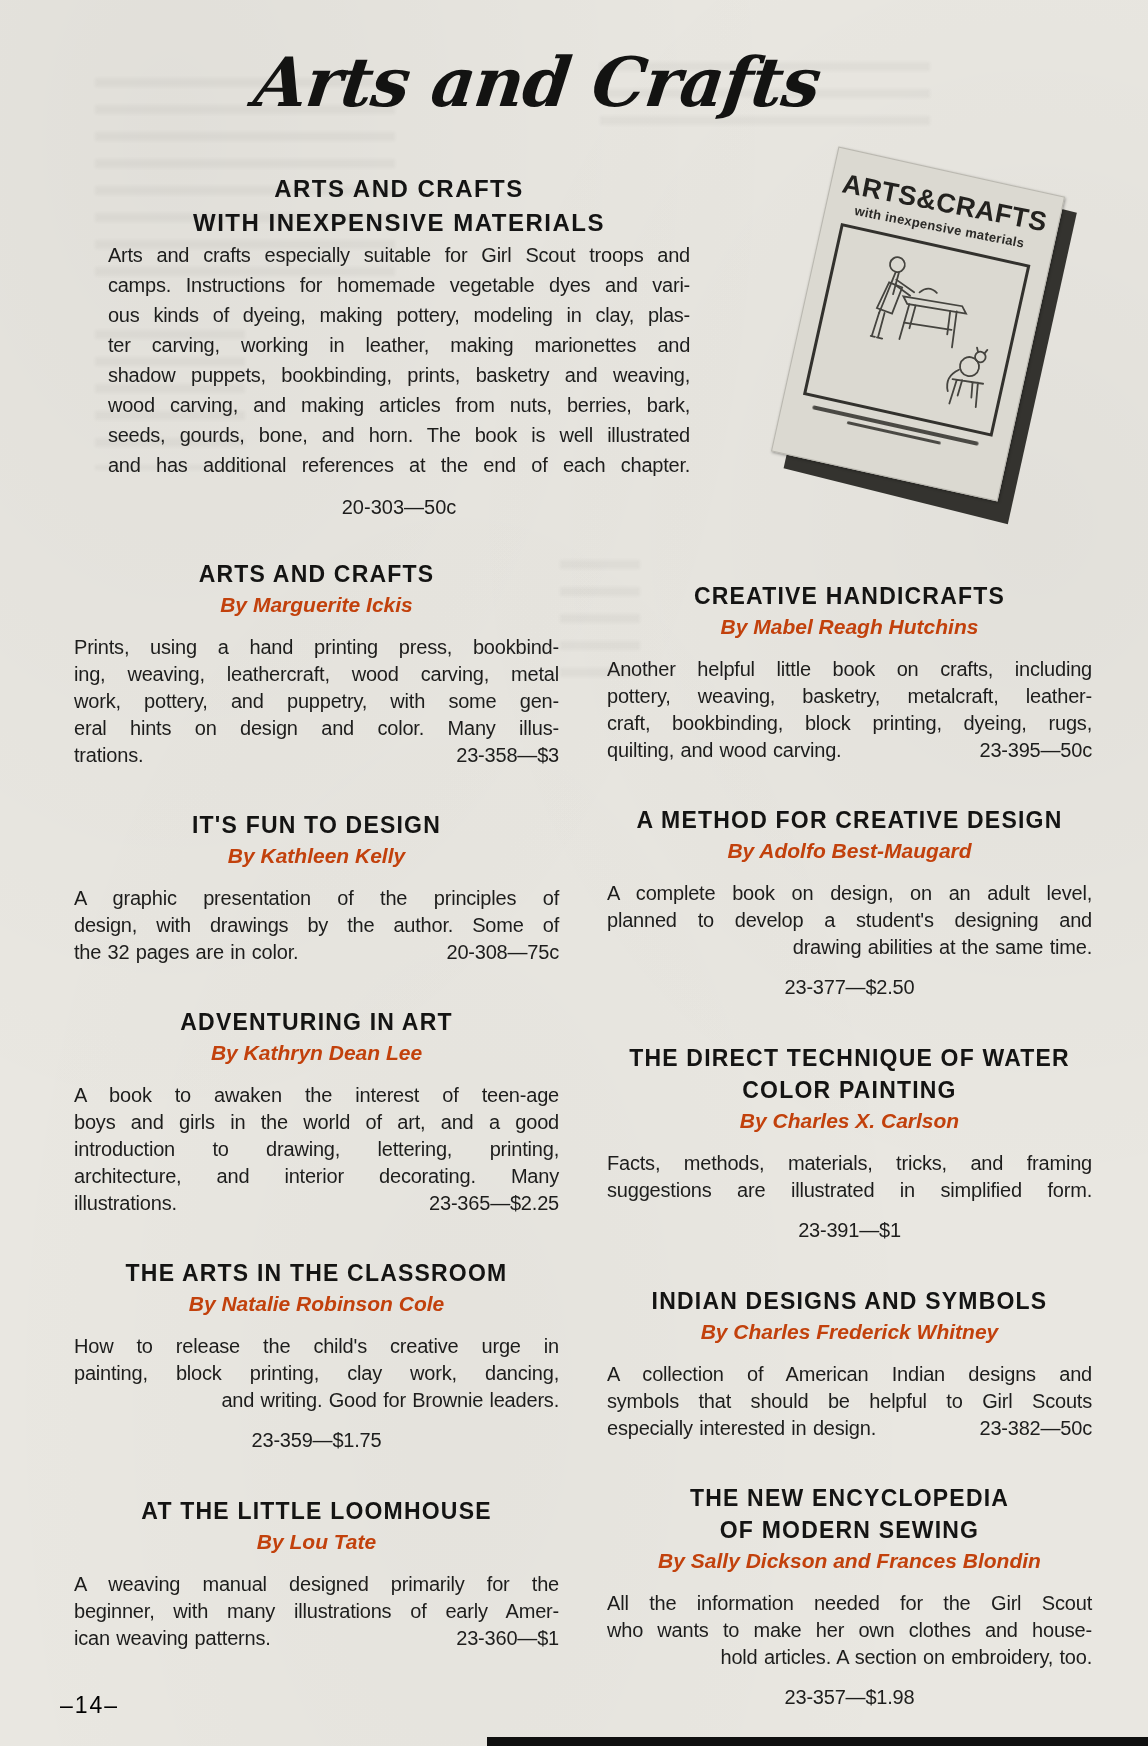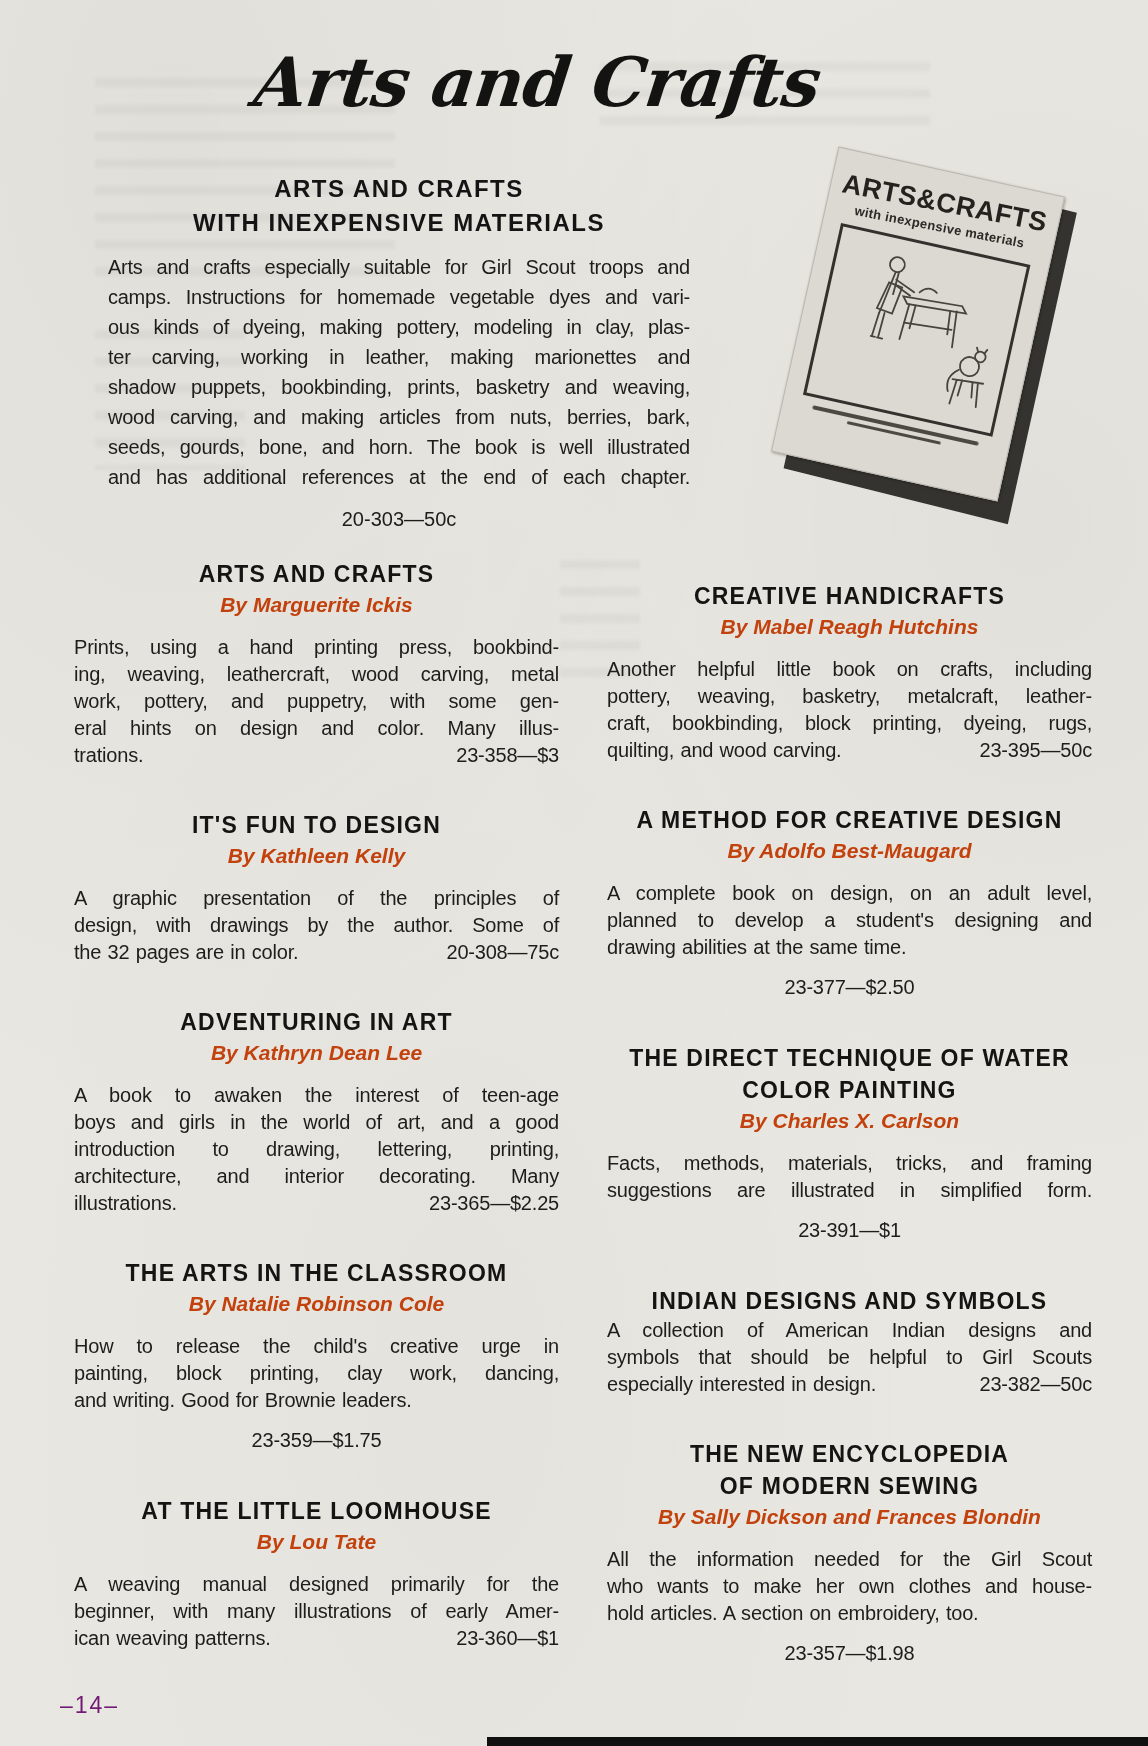--- a/index.html
+++ b/index.html
@@ -23,21 +23,21 @@
   .header-area{position:relative;height:540px;}
   .script-title{
     position:absolute;left:255px;top:42px;width:520px;text-align:center;
     font-family:"DejaVu Serif","Liberation Serif",serif;
     font-style:italic;font-weight:bold;font-size:68px;color:#131312;
     transform:skewX(-7deg);letter-spacing:-1px;white-space:nowrap;
   }
   .featured{position:absolute;left:108px;top:172px;width:582px;}
   .featured-heading{text-align:center;font-weight:bold;font-size:24px;line-height:34px;
     letter-spacing:1.5px;color:#141414;}
-  .featured-body{margin-top:12px;font-size:20px;line-height:30px;letter-spacing:-0.25px;
+  .featured-body{margin-top:0;font-size:20px;line-height:30px;letter-spacing:-0.25px;
     word-spacing:1px;}
   .jline{text-align:justify;text-align-last:justify;text-justify:inter-word;white-space:normal;}
   .cat-center{text-align:center;margin-top:12px;}
   .featured .cat-center{font-size:20px;line-height:30px;}
 
   
   .book-wrap{position:absolute;left:770px;top:146px;width:320px;height:370px;}
   .book{position:relative;width:232px;height:312px;margin:22px 0 0 32px;transform:rotate(12.5deg);}
   .book-block{position:absolute;left:16px;top:10px;right:-15px;bottom:-17px;background:#34332f;
     transform:skewY(1.5deg);}
@@ -58,25 +58,25 @@
   .col{flex:1;}
   .col-left{max-width:488px;}
   .col-right{max-width:492px;padding-top:22px;}
   .entry{margin-bottom:40px;}
   .heading{text-align:center;font-weight:bold;font-size:23px;line-height:32px;
     letter-spacing:1.2px;color:#141413;}
   .author{text-align:center;font-weight:bold;font-style:italic;font-size:21px;line-height:30px;
     margin-bottom:14px;color:#c2410c;}
   .body{font-size:20px;line-height:27px;letter-spacing:-0.2px;word-spacing:1px;}
   .endrow{display:flex;justify-content:space-between;}
-  .plain{text-align:left;}
+  .plain{text-align:right;}
   .cat{white-space:nowrap;}
   .body .cat-center{line-height:29px;}
 
-  .page-number{position:absolute;left:60px;top:1692px;font-size:23px;letter-spacing:2px;color:#701a75;}
+  .page-number{position:absolute;left:60px;top:1692px;font-size:23px;letter-spacing:2px;color:#000000;}
   .scan-bar{position:absolute;left:487px;top:1737px;width:661px;height:9px;background:#101010;}
 </style>
 </head>
 <body>
 
 <div class="ghost g1"></div>
 <div class="ghost g2"></div>
 <div class="ghost g3"></div>
 <div class="ghost g4"></div>
 
@@ -246,20 +246,21 @@
         <div class="body">
           <div class="jline">Facts, methods, materials, tricks, and framing</div>
           <div class="jline">suggestions are illustrated in simplified form.</div>
           <div class="cat-center">23-391—$1</div>
         </div>
       </div>
       <div class="entry">
         <div class="heading">
           <div>INDIAN DESIGNS AND SYMBOLS</div>
         </div>
+        <div class="author">By Charles Frederick Whitney</div>
         <div class="body">
           <div class="jline">A collection of American Indian designs and</div>
           <div class="jline">symbols that should be helpful to Girl Scouts</div>
           <div class="endrow">
             <span class="end">especially interested in design.</span>
             <span class="cat">23-382—50c</span>
           </div>
         </div>
       </div>
       <div class="entry">

